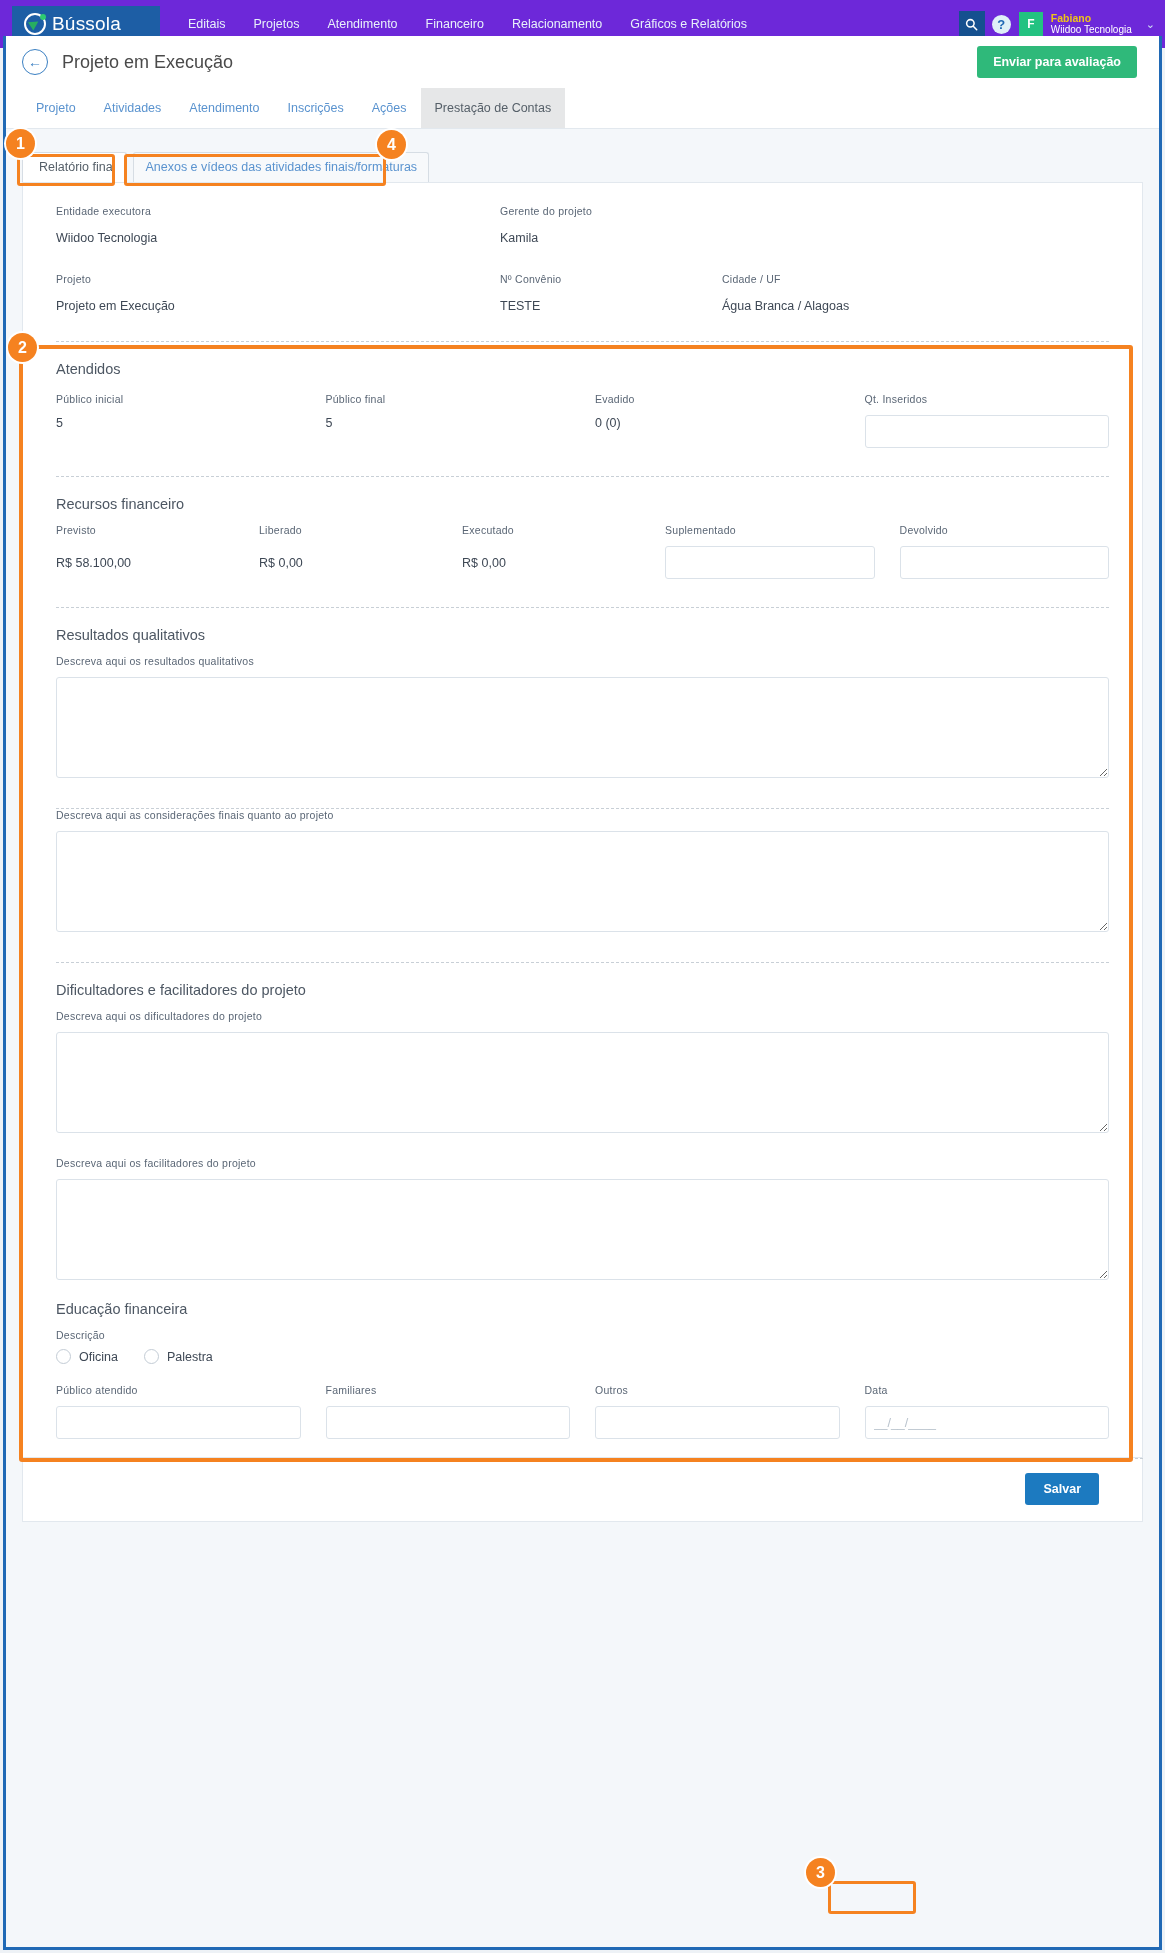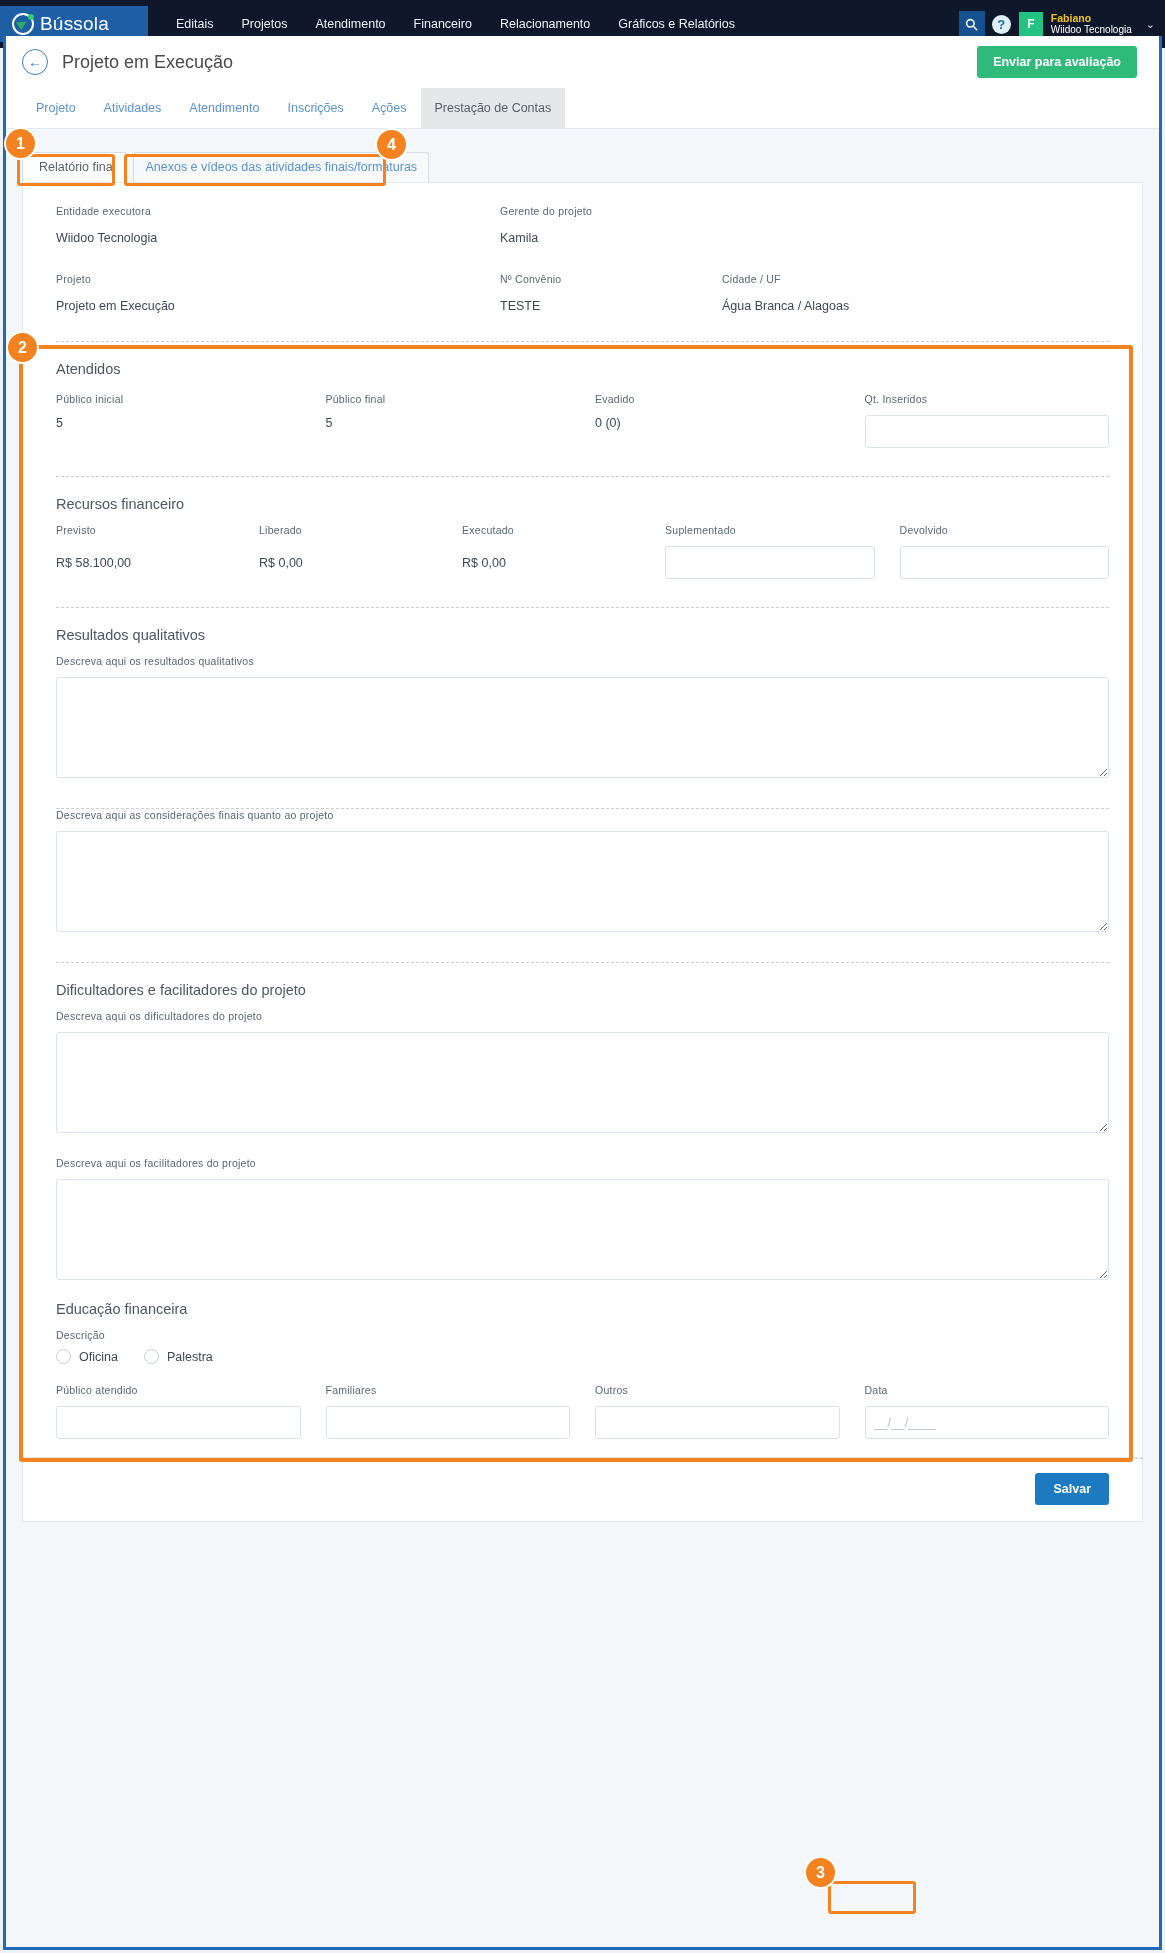--- a/index.html
+++ b/index.html
@@ -14,22 +14,22 @@
     width: 1165px;
     height: 1953px;
     background: #eef2f6;
     overflow: hidden;
   }
 
   
   .navbar {
     position: absolute; left: 0; top: 0;
     width: 1165px; height: 48px;
-    background: #0f172a;
-    display: flex; align-items: center;
+    background: #6d28d9;
+    display: flex; align-items: center; padding-left: 12px;
   }
   .brand {
     width: 148px; height: 36px;
     background: #1d5ea5;
     display: flex; align-items: center; gap: 6px;
     padding-left: 12px;
   }
   .brand-mark {
     width: 22px; height: 22px; border-radius: 50%;
     border: 2px solid #ffffff;
@@ -228,21 +228,21 @@
   .radio-circle {
     width: 15px; height: 15px; border-radius: 50%;
     border: 1.5px solid #c3ccd5; background: #fff;
   }
   .radio-label { font-size: 12.5px; color: #3e4855; }
 
   .save-bar {
     margin: 0 16px;
     background: #ffffff;
     border: 1px solid #e2e8ee; border-top: none;
-    padding: 14px 33px 16px 33px;
+    padding: 14px 43px 16px 33px;
     display: flex; justify-content: flex-end;
   }
   .save-sep {
     border-top: 1px dashed #c8cfd6;
     margin: 0 16px;
     background: #fff;
   }
   .btn-blue {
     background: #1c7ac0; color: #fff;
     border: none; border-radius: 3px;

